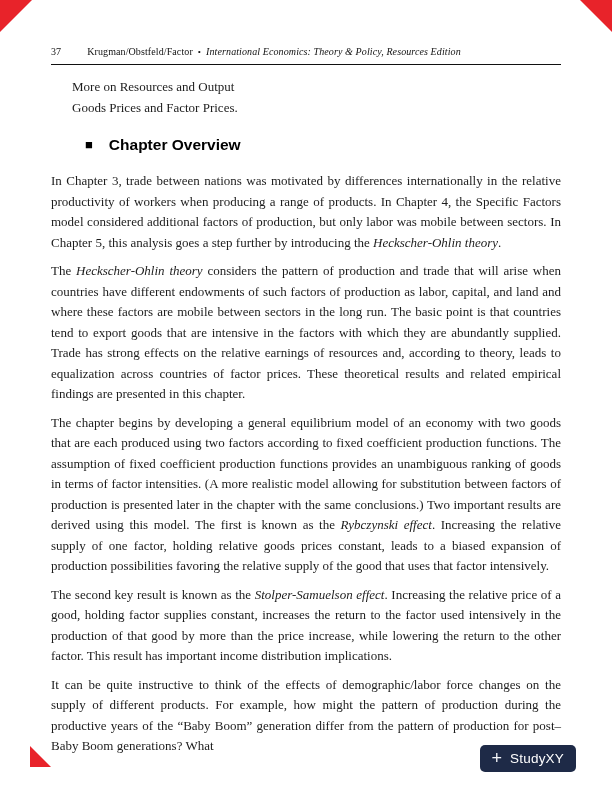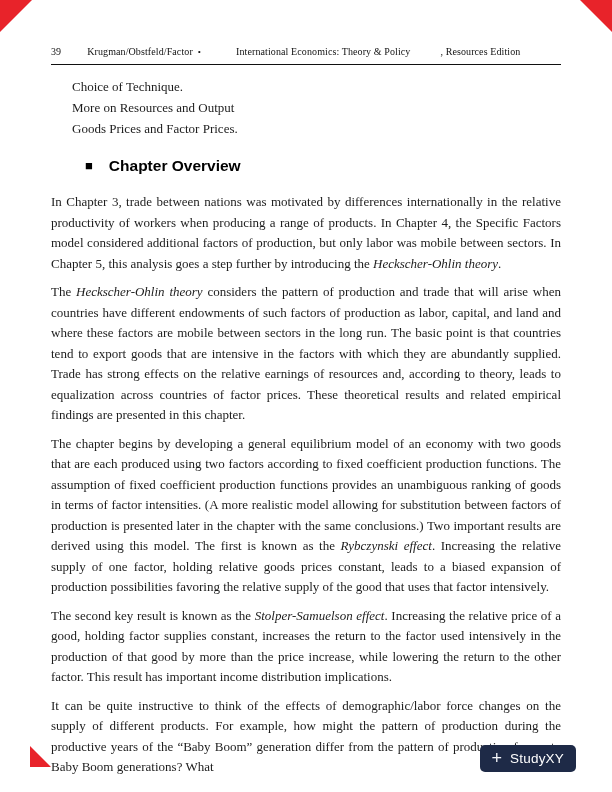--- a/index.html
+++ b/index.html
@@ -19,21 +19,21 @@
   .corner.tr{top:0;right:0;border-top:32px solid #e8232a;border-left:32px solid transparent;}
   .corner.bl{left:30px;top:746px;border-bottom:21px solid #e8232a;border-right:21px solid transparent;}
   
   .hdr{
     position:absolute;top:46px;left:51px;right:51px;
     font-size:10px;letter-spacing:.1px;color:#111;
     white-space:nowrap;
   }
   .hdr .pgnum{display:inline-block;margin-right:26px;}
   .hdr .sep{margin:0 5px;font-size:9px;}
-  .hdr .ital{margin-left:30px;}
+  .hdr .ital{font-style:italic;}
   .rule{
     position:absolute;top:64px;left:51px;right:51px;
     border-top:1.4px solid #111;
   }
   
   .main{position:absolute;top:80px;left:51px;right:51px;}
   .outline{margin-left:21px;}
   .outline .item{font-size:13px;line-height:13px;margin-bottom:8px;}
   .heading{
     margin:22px 0 0 34px;
@@ -65,28 +65,27 @@
 </head>
 <body>
 
 <div class="page">
 
   <div class="corner tl"></div>
   <div class="corner tr"></div>
   <div class="corner bl"></div>
 
   <div class="hdr">
-    <span class="pgnum">39</span><span>Krugman/Obstfeld/Factor</span><span class="sep">•</span><span class="ital">International Economics: Theory &amp; Policy</span><span class="ital">, Resources Edition</span>
+    <span class="pgnum">37</span><span>Krugman/Obstfeld/Factor</span><span class="sep">•</span><span class="ital">International Economics: Theory &amp; Policy</span><span class="ital">, Resources Edition</span>
   </div>
   <div class="rule"></div>
 
   <div class="main">
 
     <div class="outline">
-      <div class="item">Choice of Technique.</div>
       <div class="item">More on Resources and Output</div>
       <div class="item">Goods Prices and Factor Prices.</div>
     </div>
 
     <div class="heading">
       <span class="sq">■</span>
       <span>Chapter Overview</span>
     </div>
 
     <div class="paras">

